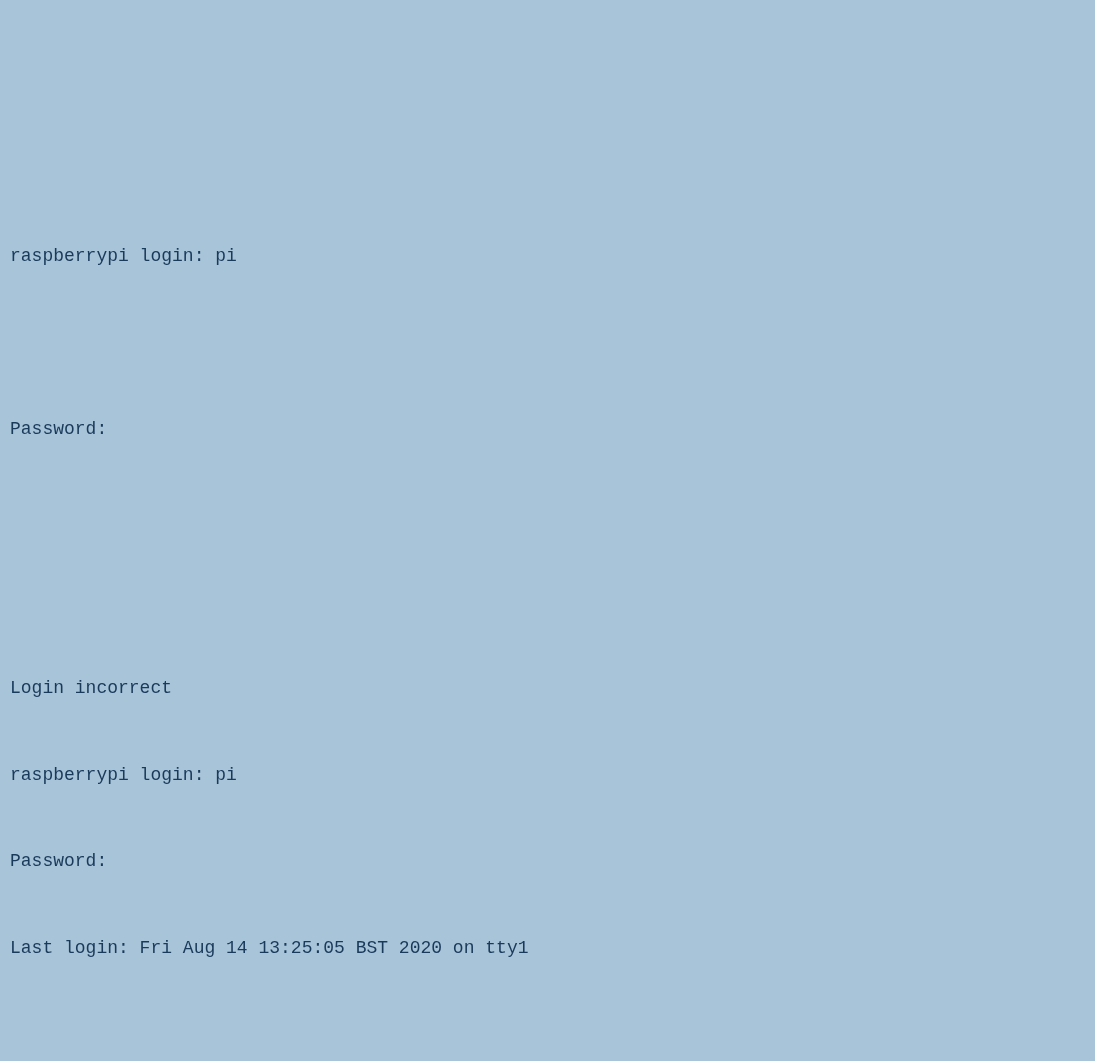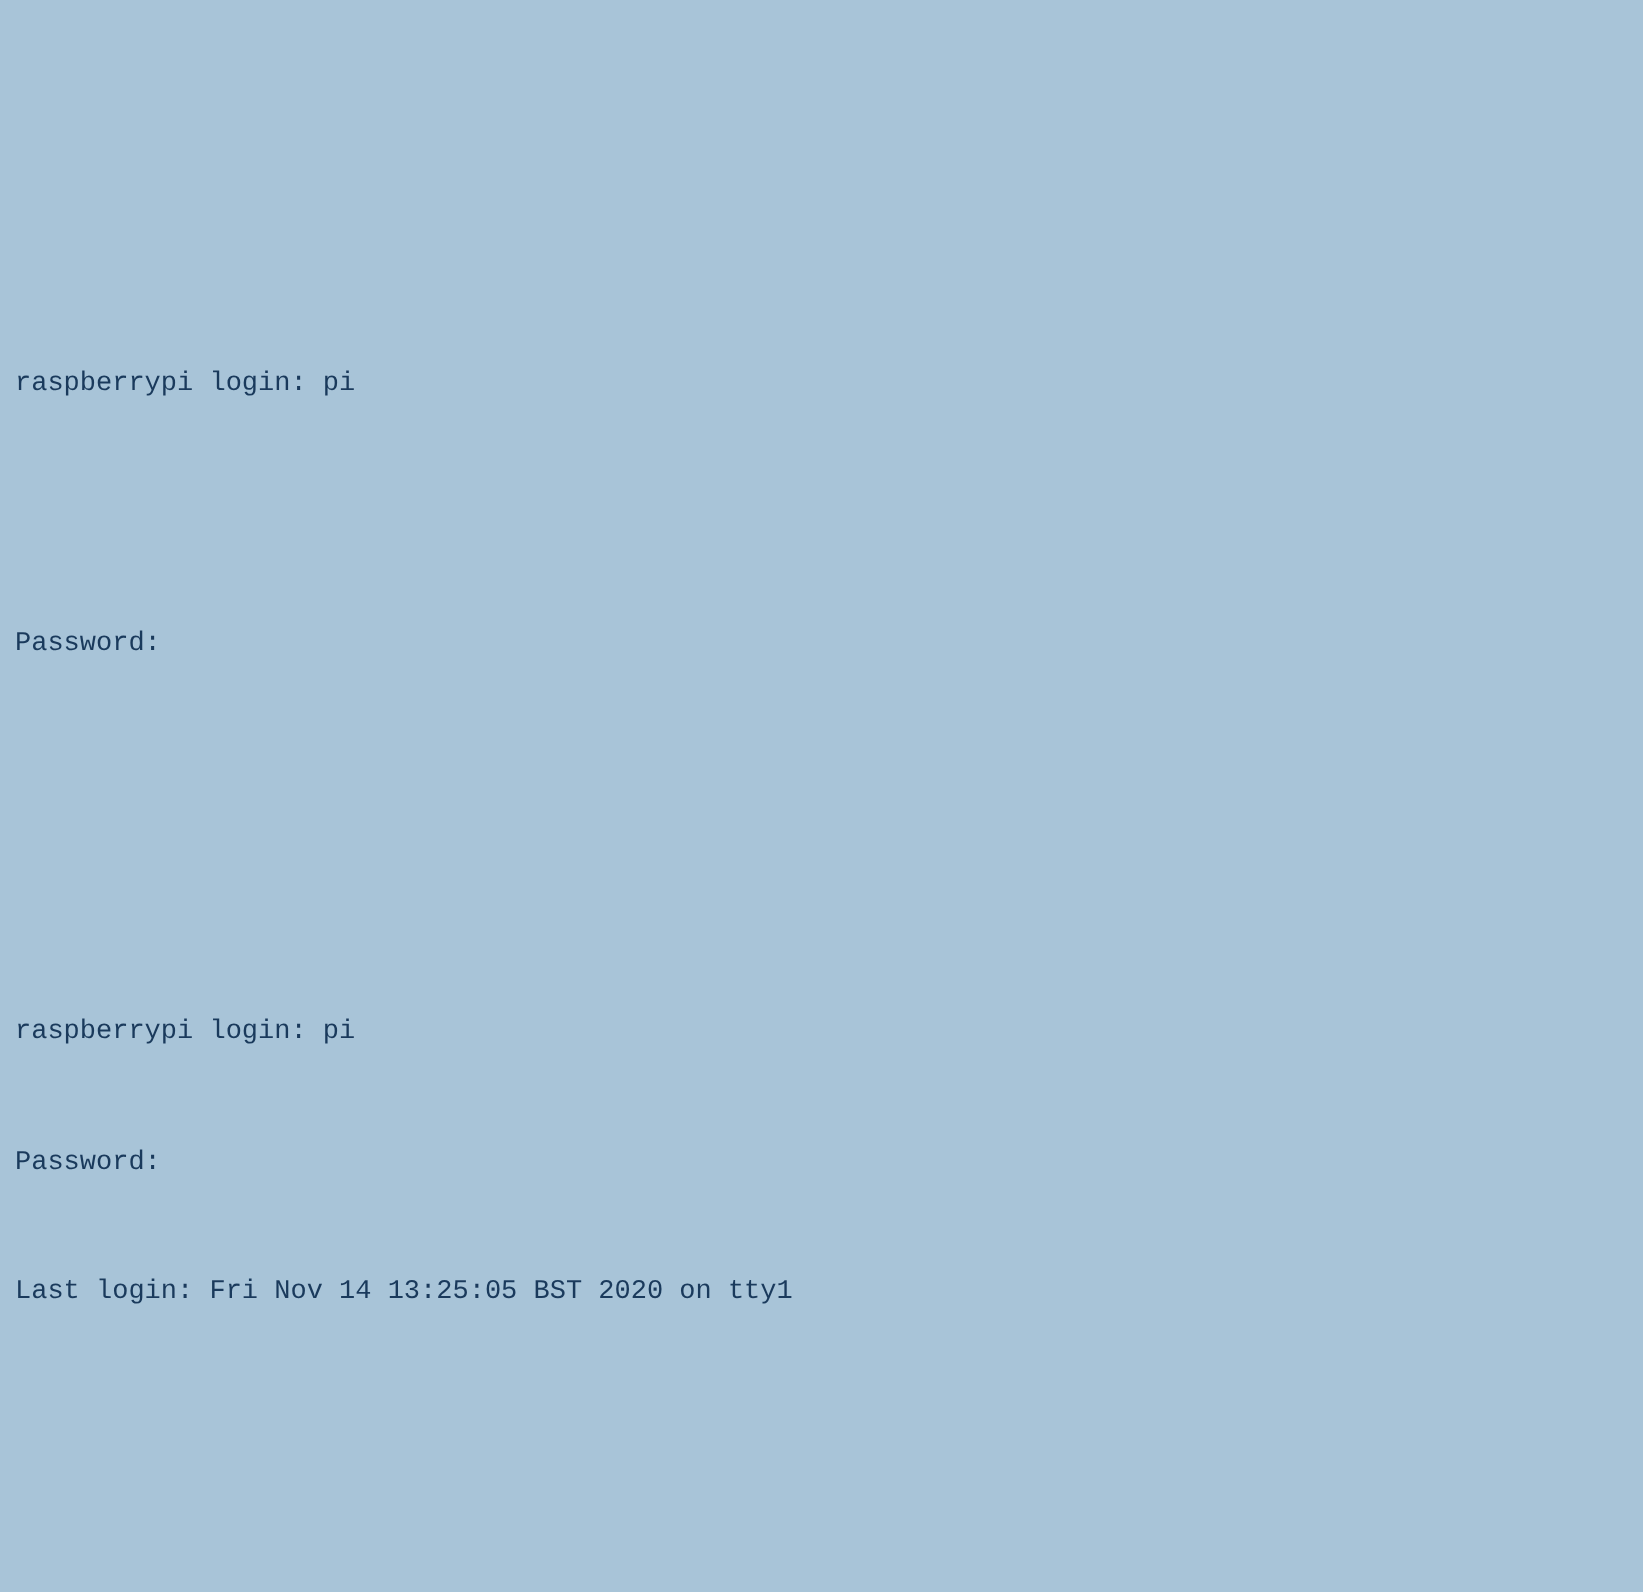--- a/index.html
+++ b/index.html
@@ -38,23 +38,24 @@
 <body>
 
 <div class="terminal-content">
   <span class="blank"></span>
   <span class="blank"></span>
   <span class="line">raspberrypi login: pi</span>
   <span class="blank"></span>
   <span class="line">Password:</span>
   <span class="blank"></span>
   <span class="blank"></span>
+  <span class="line">Login incorrect</span>
   <span class="line">raspberrypi login: pi</span>
   <span class="line">Password:</span>
-  <span class="line">Last login: Fri Nov 14 13:25:05 BST 2020 on tty1</span>
+  <span class="line">Last login: Fri Aug 14 13:25:05 BST 2020 on tty1</span>
   
   
   
   
   
   
   
   
   
   

